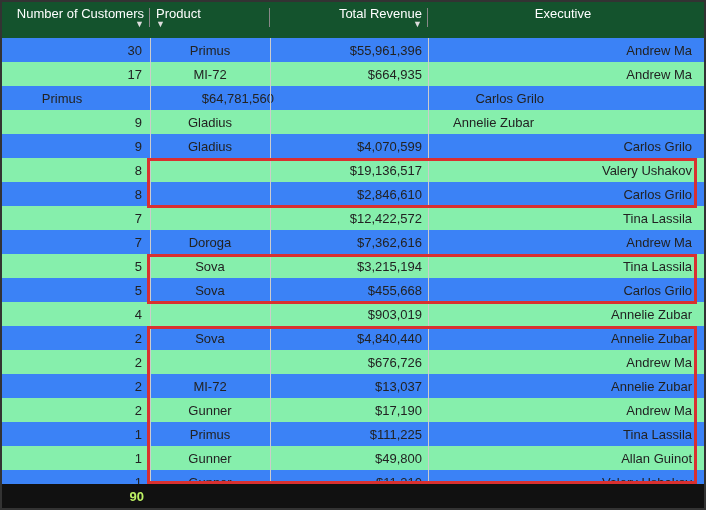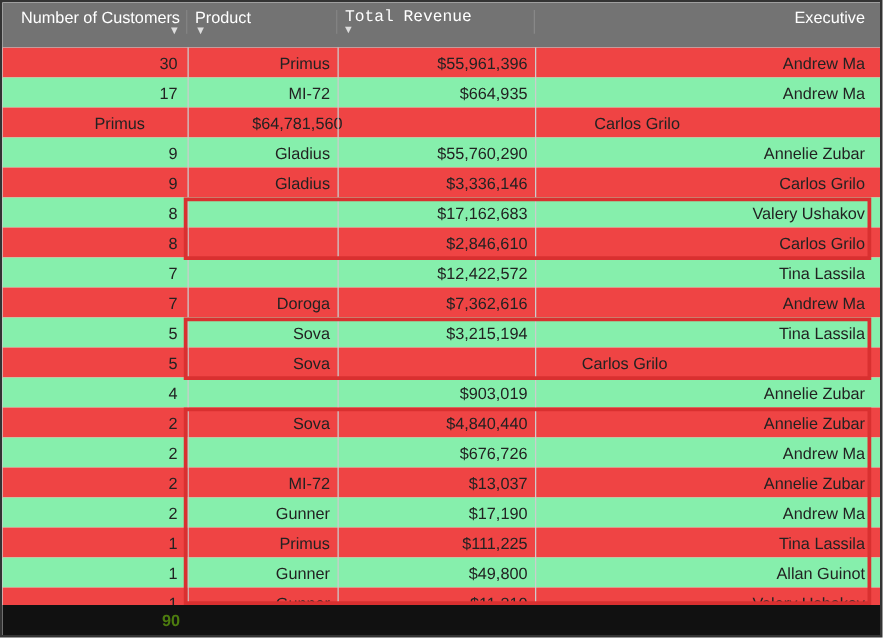--- a/index.html
+++ b/index.html
@@ -15,35 +15,35 @@
     border: 2px solid #333;
   }
   .table-wrap {
     width: 100%;
     height: 100%;
     position: relative;
     background: #fff;
   }
   .header-row {
     display: flex;
-    background: #737373;
+    background: #14532d;
     color: #fff;
     height: 36px;
     align-items: flex-start;
     padding-top: 2px;
   }
   .col {
     padding: 2px 6px 2px 6px;
     overflow: hidden;
     white-space: nowrap;
   }
   .col-customers { width: 148px; text-align: right; }
   .col-product   { width: 120px; text-align: left; }
   .col-revenue   { width: 158px; text-align: right; }
-  .col-exec      { width: 270px; text-align: right; padding-left: 6px; }
+  .col-exec      { width: 270px; text-align: center; padding-left: 6px; }
   .header-row .col { position: relative; padding-top: 2px; }
   .hsep {
     position: absolute;
     right: 0; top: 4px; bottom: 4px;
     width: 1px;
     background: #888;
   }
   .sort-arrow {
     font-size: 9px;
     color: #ddd;
@@ -57,37 +57,37 @@
     left: 0; right: 0;
     overflow: hidden;
   }
   .row {
     display: flex;
     height: 24px;
     align-items: center;
     color: #222;
   }
   .row.even { background: #86efac; }
-  .row.odd  { background: #ef4444; }
+  .row.odd  { background: #3b82f6; }
   .row .col-customers { text-align: right; padding-right: 8px; }
-  .row .col-product   { text-align: right; padding-left: 6px; }
+  .row .col-product   { text-align: center; padding-left: 6px; }
   .row .col-revenue   { text-align: right; padding-right: 6px; }
   .row .col-exec      { text-align: right; padding-left: 6px; }
   .vline {
     position: absolute;
     top: 36px; bottom: 24px;
     width: 1px;
     background: #ccc;
   }
   .footer-row {
     position: absolute;
     bottom: 0; left: 0; right: 0;
     height: 24px;
     background: #111;
-    color: #4d7c0f;
+    color: #bef264;
     display: flex;
     align-items: center;
     font-weight: 600;
   }
   .hl {
     position: absolute;
     border: 3px solid #d93030;
     pointer-events: none;
   }
 </style>
@@ -100,21 +100,21 @@
     <div class="col col-customers">
       <span>Number of Customers</span>
       <span class="sort-arrow">▼</span>
       <span class="hsep"></span>
     </div>
     <div class="col col-product">
       <span>Product</span>
       <span class="sort-arrow">▼</span>
       <span class="hsep"></span>
     </div>
-    <div class="col col-revenue" style="text-align:left;font-family:Liberation Mono, monospace;">
+    <div class="col col-revenue" style="text-align:right;">
       <span>Total Revenue</span>
       <span class="sort-arrow">▼</span>
       <span class="hsep"></span>
     </div>
     <div class="col col-exec">
       <span>Executive</span>
     </div>
   </div>
 
   <div class="body" id="tbody">
@@ -131,33 +131,32 @@
         <div class="col col-exec">Andrew Ma</div>
       </div>
       <div class="row odd">
         <div class="col col-product">Primus</div>
         <div class="col col-revenue">$64,781,560</div>
         <div class="col col-exec">Carlos Grilo</div>
       </div>
       <div class="row even">
         <div class="col col-customers">9</div>
         <div class="col col-product">Gladius</div>
-        <div class="col col-revenue">$55,760,290</div>
         <div class="col col-exec">Annelie Zubar</div>
       </div>
       <div class="row odd">
         <div class="col col-customers">9</div>
         <div class="col col-product">Gladius</div>
-        <div class="col col-revenue">$3,336,146</div>
+        <div class="col col-revenue">$4,070,599</div>
         <div class="col col-exec">Carlos Grilo</div>
       </div>
       <div class="row even">
         <div class="col col-customers">8</div>
         <div class="col col-product"></div>
-        <div class="col col-revenue">$17,162,683</div>
+        <div class="col col-revenue">$19,136,517</div>
         <div class="col col-exec">Valery Ushakov</div>
       </div>
       <div class="row odd">
         <div class="col col-customers">8</div>
         <div class="col col-product"></div>
         <div class="col col-revenue">$2,846,610</div>
         <div class="col col-exec">Carlos Grilo</div>
       </div>
       <div class="row even">
         <div class="col col-customers">7</div>
@@ -173,20 +172,21 @@
       </div>
       <div class="row even">
         <div class="col col-customers">5</div>
         <div class="col col-product">Sova</div>
         <div class="col col-revenue">$3,215,194</div>
         <div class="col col-exec">Tina Lassila</div>
       </div>
       <div class="row odd">
         <div class="col col-customers">5</div>
         <div class="col col-product">Sova</div>
+        <div class="col col-revenue">$455,668</div>
         <div class="col col-exec">Carlos Grilo</div>
       </div>
       <div class="row even">
         <div class="col col-customers">4</div>
         <div class="col col-product"></div>
         <div class="col col-revenue">$903,019</div>
         <div class="col col-exec">Annelie Zubar</div>
       </div>
       <div class="row odd">
         <div class="col col-customers">2</div>

